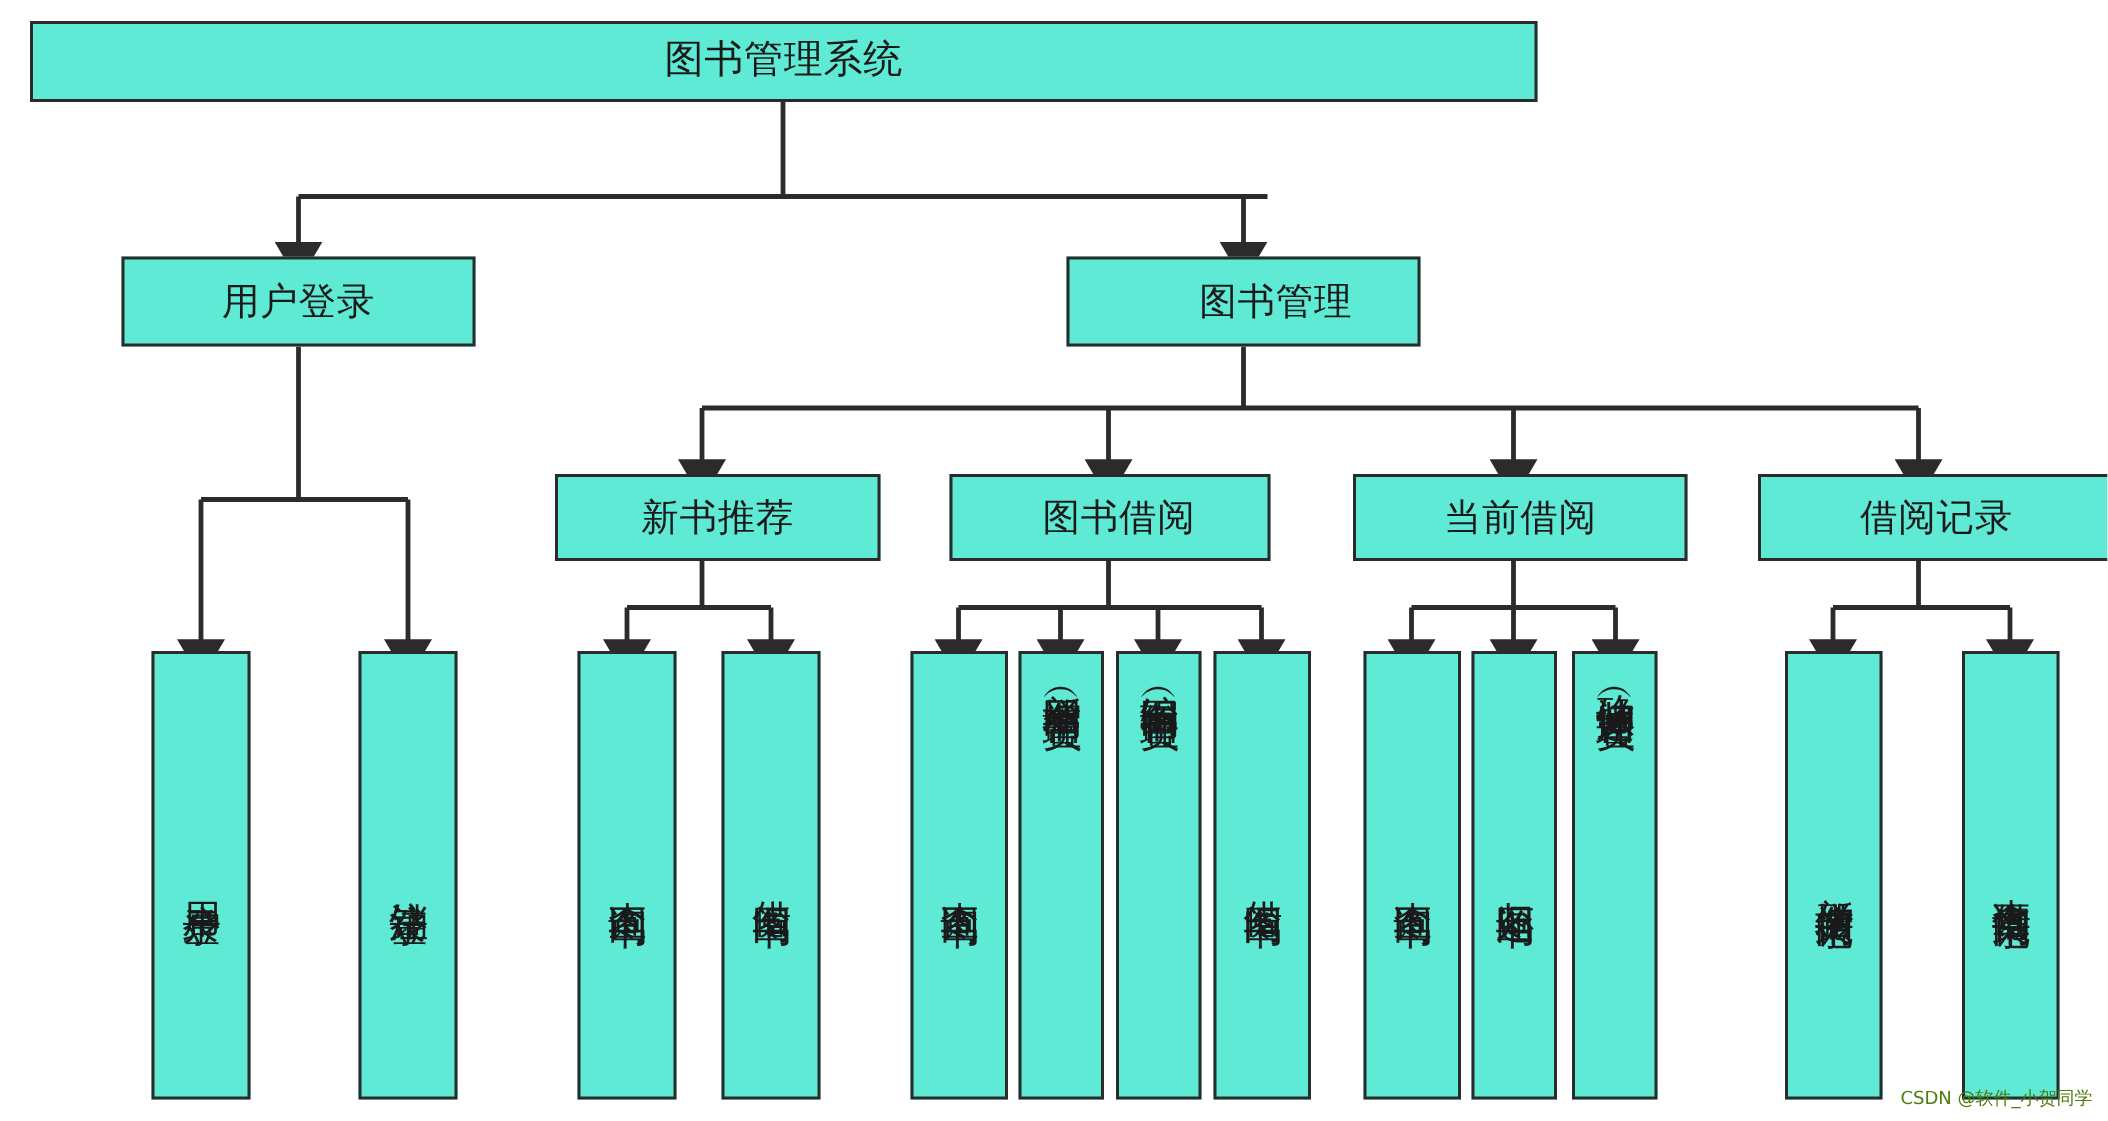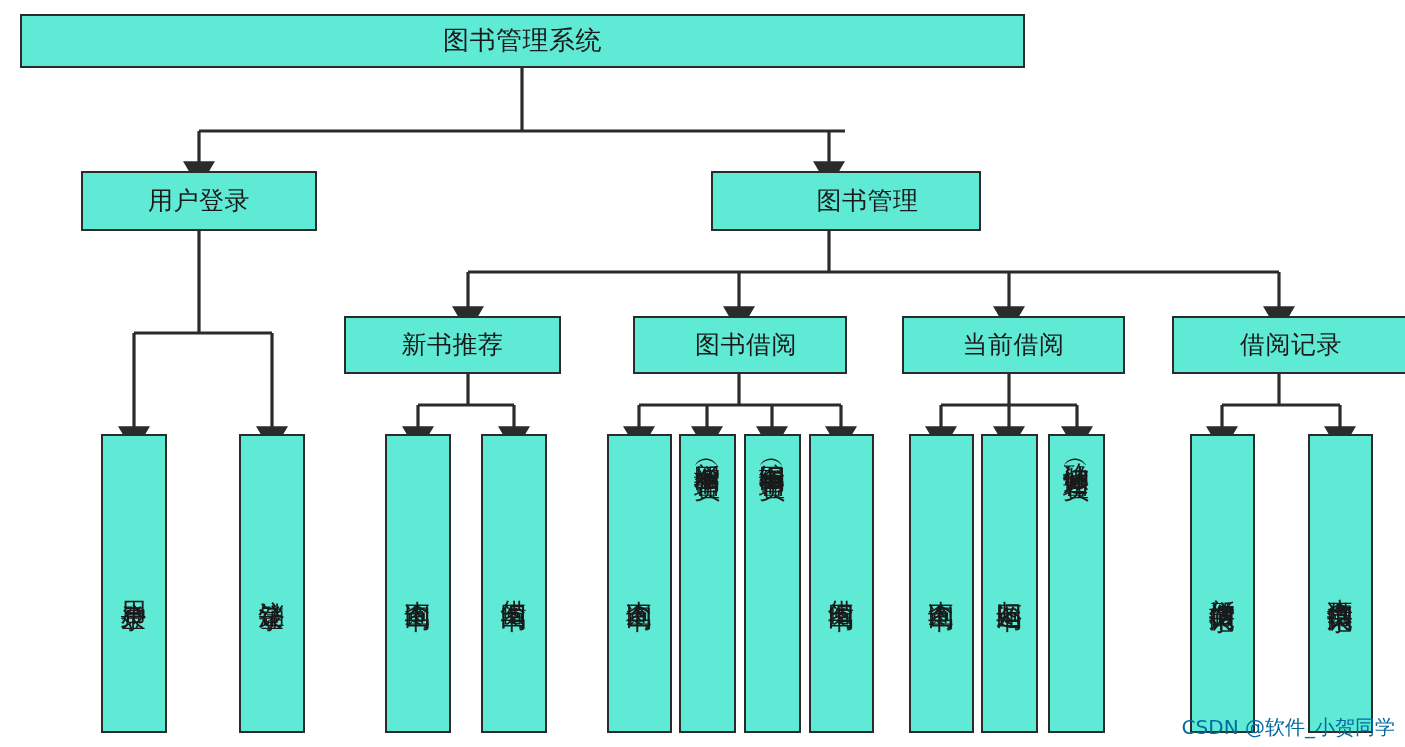--- a/index.html
+++ b/index.html
@@ -63,22 +63,22 @@
     text-align: left;
   }
   .node.v.center {
     align-items: center;
     padding-top: 0;
   }
   .watermark {
     position: absolute;
     right: 10px;
     bottom: 6px;
-    font-size: 20px;
-    color: #0369a1;
+    font-size: 12px;
+    color: #4d7c0f;
     z-index: 5;
     white-space: nowrap;
   }
 </style>
 </head>
 <body>
 
 <div id="canvas">
 
   <svg id="edges" viewBox="0 0 1405 747" xmlns="http://www.w3.org/2000/svg">
@@ -131,25 +131,25 @@
     </g>
   </svg>
 
   <div class="node h root" style="left:20px; top:14px; width:1005px; height:54px;">
     <span class="lbl">图书管理系统</span>
   </div>
 
   <div class="node h" style="left:81px; top:171px; width:236px; height:60px;">
     <span class="lbl">用户登录</span>
   </div>
-  <div class="node h" style="left:711px; top:171px; width:270px; height:60px;padding-left:43px;">
+  <div class="node h" style="left:711px; top:171px; width:236px; height:60px;padding-left:43px;">
     <span class="lbl">图书管理</span>
   </div>
 
-  <div class="node h" style="left:344px; top:316px; width:217px; height:58px;">
+  <div class="node h" style="left:370px; top:316px; width:217px; height:58px;">
     <span class="lbl">新书推荐</span>
   </div>
   <div class="node h" style="left:633px; top:316px; width:214px; height:58px;padding-left:12px;">
     <span class="lbl">图书借阅</span>
   </div>
   <div class="node h" style="left:902px; top:316px; width:223px; height:58px;">
     <span class="lbl">当前借阅</span>
   </div>
   <div class="node h" style="left:1172px; top:316px; width:238px; height:58px;">
     <span class="lbl">借阅记录</span>

